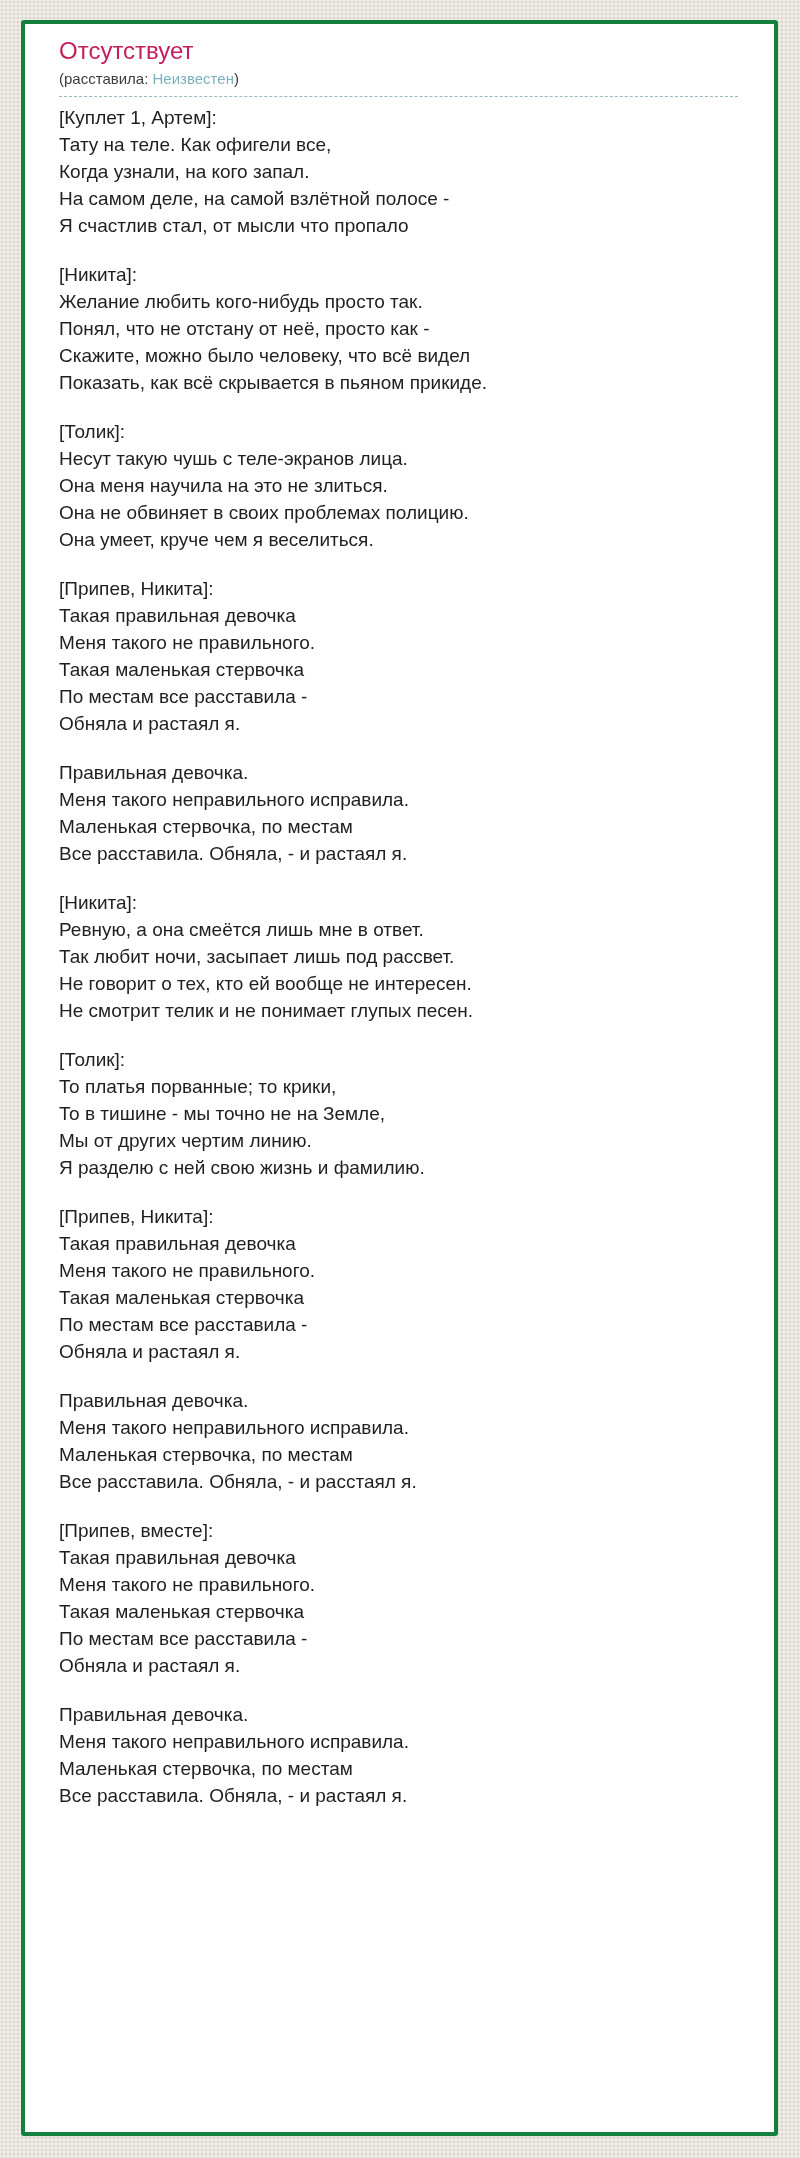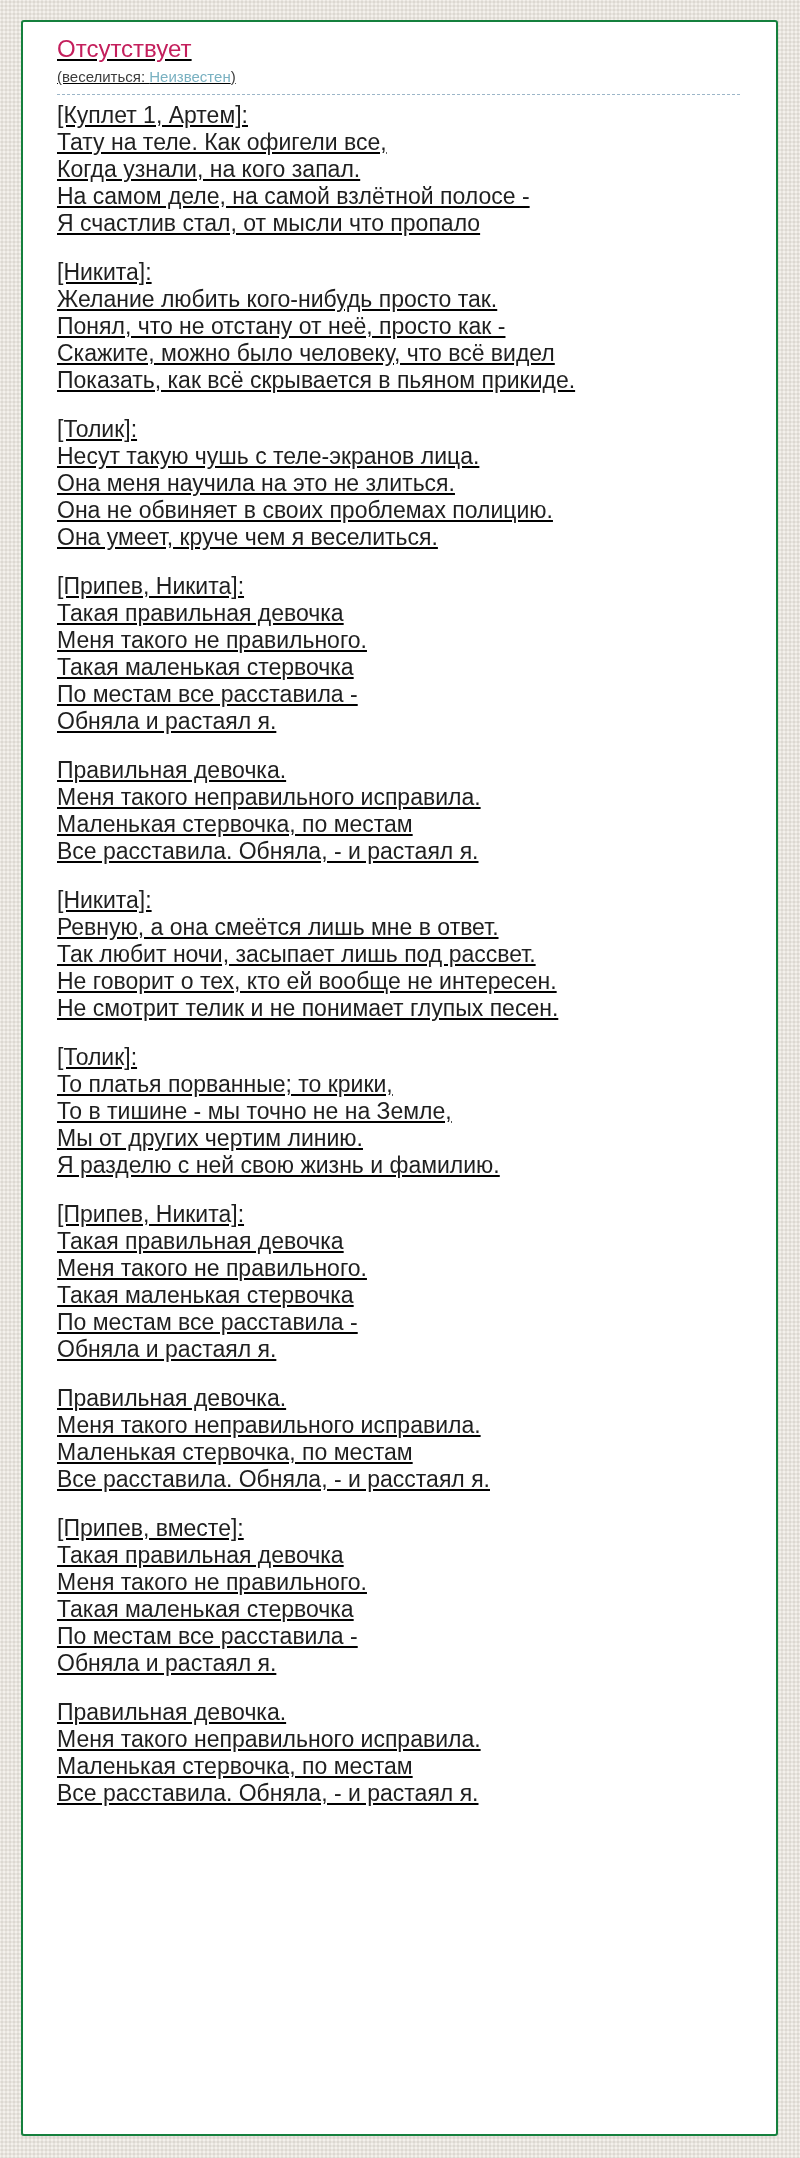--- a/index.html
+++ b/index.html
@@ -21,25 +21,24 @@
       radial-gradient(#dcd8d1 1px, transparent 1px),
       radial-gradient(#f4f1ec 1px, transparent 1px);
     background-size: 4px 4px;
     background-position: 0 0, 2px 2px;
   }
   .page-card {
     width: 757px;
     min-height: 2116px;
     margin: 20px 22px 22px 21px;
     background: var(--card_bg);
-    border: 2px solid #15803d;
+    border: 4px solid #15803d;
     border-radius: 3px;
     box-shadow: 0 1px 2px rgba(0,0,0,0.06);
     padding: 12px 36px 30px 34px;
-    text-decoration: underline;
   }
   .song-title {
     margin: 0 0 3px 0;
     font-size: 24px;
     line-height: 30px;
     font-weight: normal;
     color: var(--title);
   }
   .artist-line {
     font-size: 15px;
@@ -48,34 +47,34 @@
     padding-bottom: 7px;
     border-bottom: 1px dashed var(--divider);
   }
   .artist-link {
     color: var(--artist_link);
     text-decoration: none;
     cursor: pointer;
   }
   .lyrics {
     padding-top: 7px;
-    font-size: 23px;
+    font-size: 19px;
     line-height: 27px;
     color: var(--text);
   }
   .stanza { margin: 0 0 22px 0; }
   .stanza:last-child { margin-bottom: 0; }
 </style>
 </head>
 <body>
 
 <div class="page-card">
   <h1 class="song-title">Отсутствует</h1>
   <div class="artist-line">
-    <span>(веселиться: </span><a class="artist-link">Неизвестен</a><span>)</span>
+    <span>(расставила: </span><a class="artist-link">Неизвестен</a><span>)</span>
   </div>
   <div class="lyrics">
       <p class="stanza">[Куплет 1, Артем]:<br>Тату на теле. Как офигели все,<br>Когда узнали, на кого запал.<br>На самом деле, на самой взлётной полосе -<br>Я счастлив стал, от мысли что пропало</p>
       <p class="stanza">[Никита]:<br>Желание любить кого-нибудь просто так.<br>Понял, что не отстану от неё, просто как -<br>Скажите, можно было человеку, что всё видел<br>Показать, как всё скрывается в пьяном прикиде.</p>
       <p class="stanza">[Толик]:<br>Несут такую чушь с теле-экранов лица.<br>Она меня научила на это не злиться.<br>Она не обвиняет в своих проблемах полицию.<br>Она умеет, круче чем я веселиться.</p>
       <p class="stanza">[Припев, Никита]:<br>Такая правильная девочка<br>Меня такого не правильного.<br>Такая маленькая стервочка<br>По местам все расставила -<br>Обняла и растаял я.</p>
       <p class="stanza">Правильная девочка.<br>Меня такого неправильного исправила.<br>Маленькая стервочка, по местам<br>Все расставила. Обняла, - и растаял я.</p>
       <p class="stanza">[Никита]:<br>Ревную, а она смеётся лишь мне в ответ.<br>Так любит ночи, засыпает лишь под рассвет.<br>Не говорит о тех, кто ей вообще не интересен.<br>Не смотрит телик и не понимает глупых песен.</p>
       <p class="stanza">[Толик]:<br>То платья порванные; то крики,<br>То в тишине - мы точно не на Земле,<br>Мы от других чертим линию.<br>Я разделю с ней свою жизнь и фамилию.</p>
       <p class="stanza">[Припев, Никита]:<br>Такая правильная девочка<br>Меня такого не правильного.<br>Такая маленькая стервочка<br>По местам все расставила -<br>Обняла и растаял я.</p>

